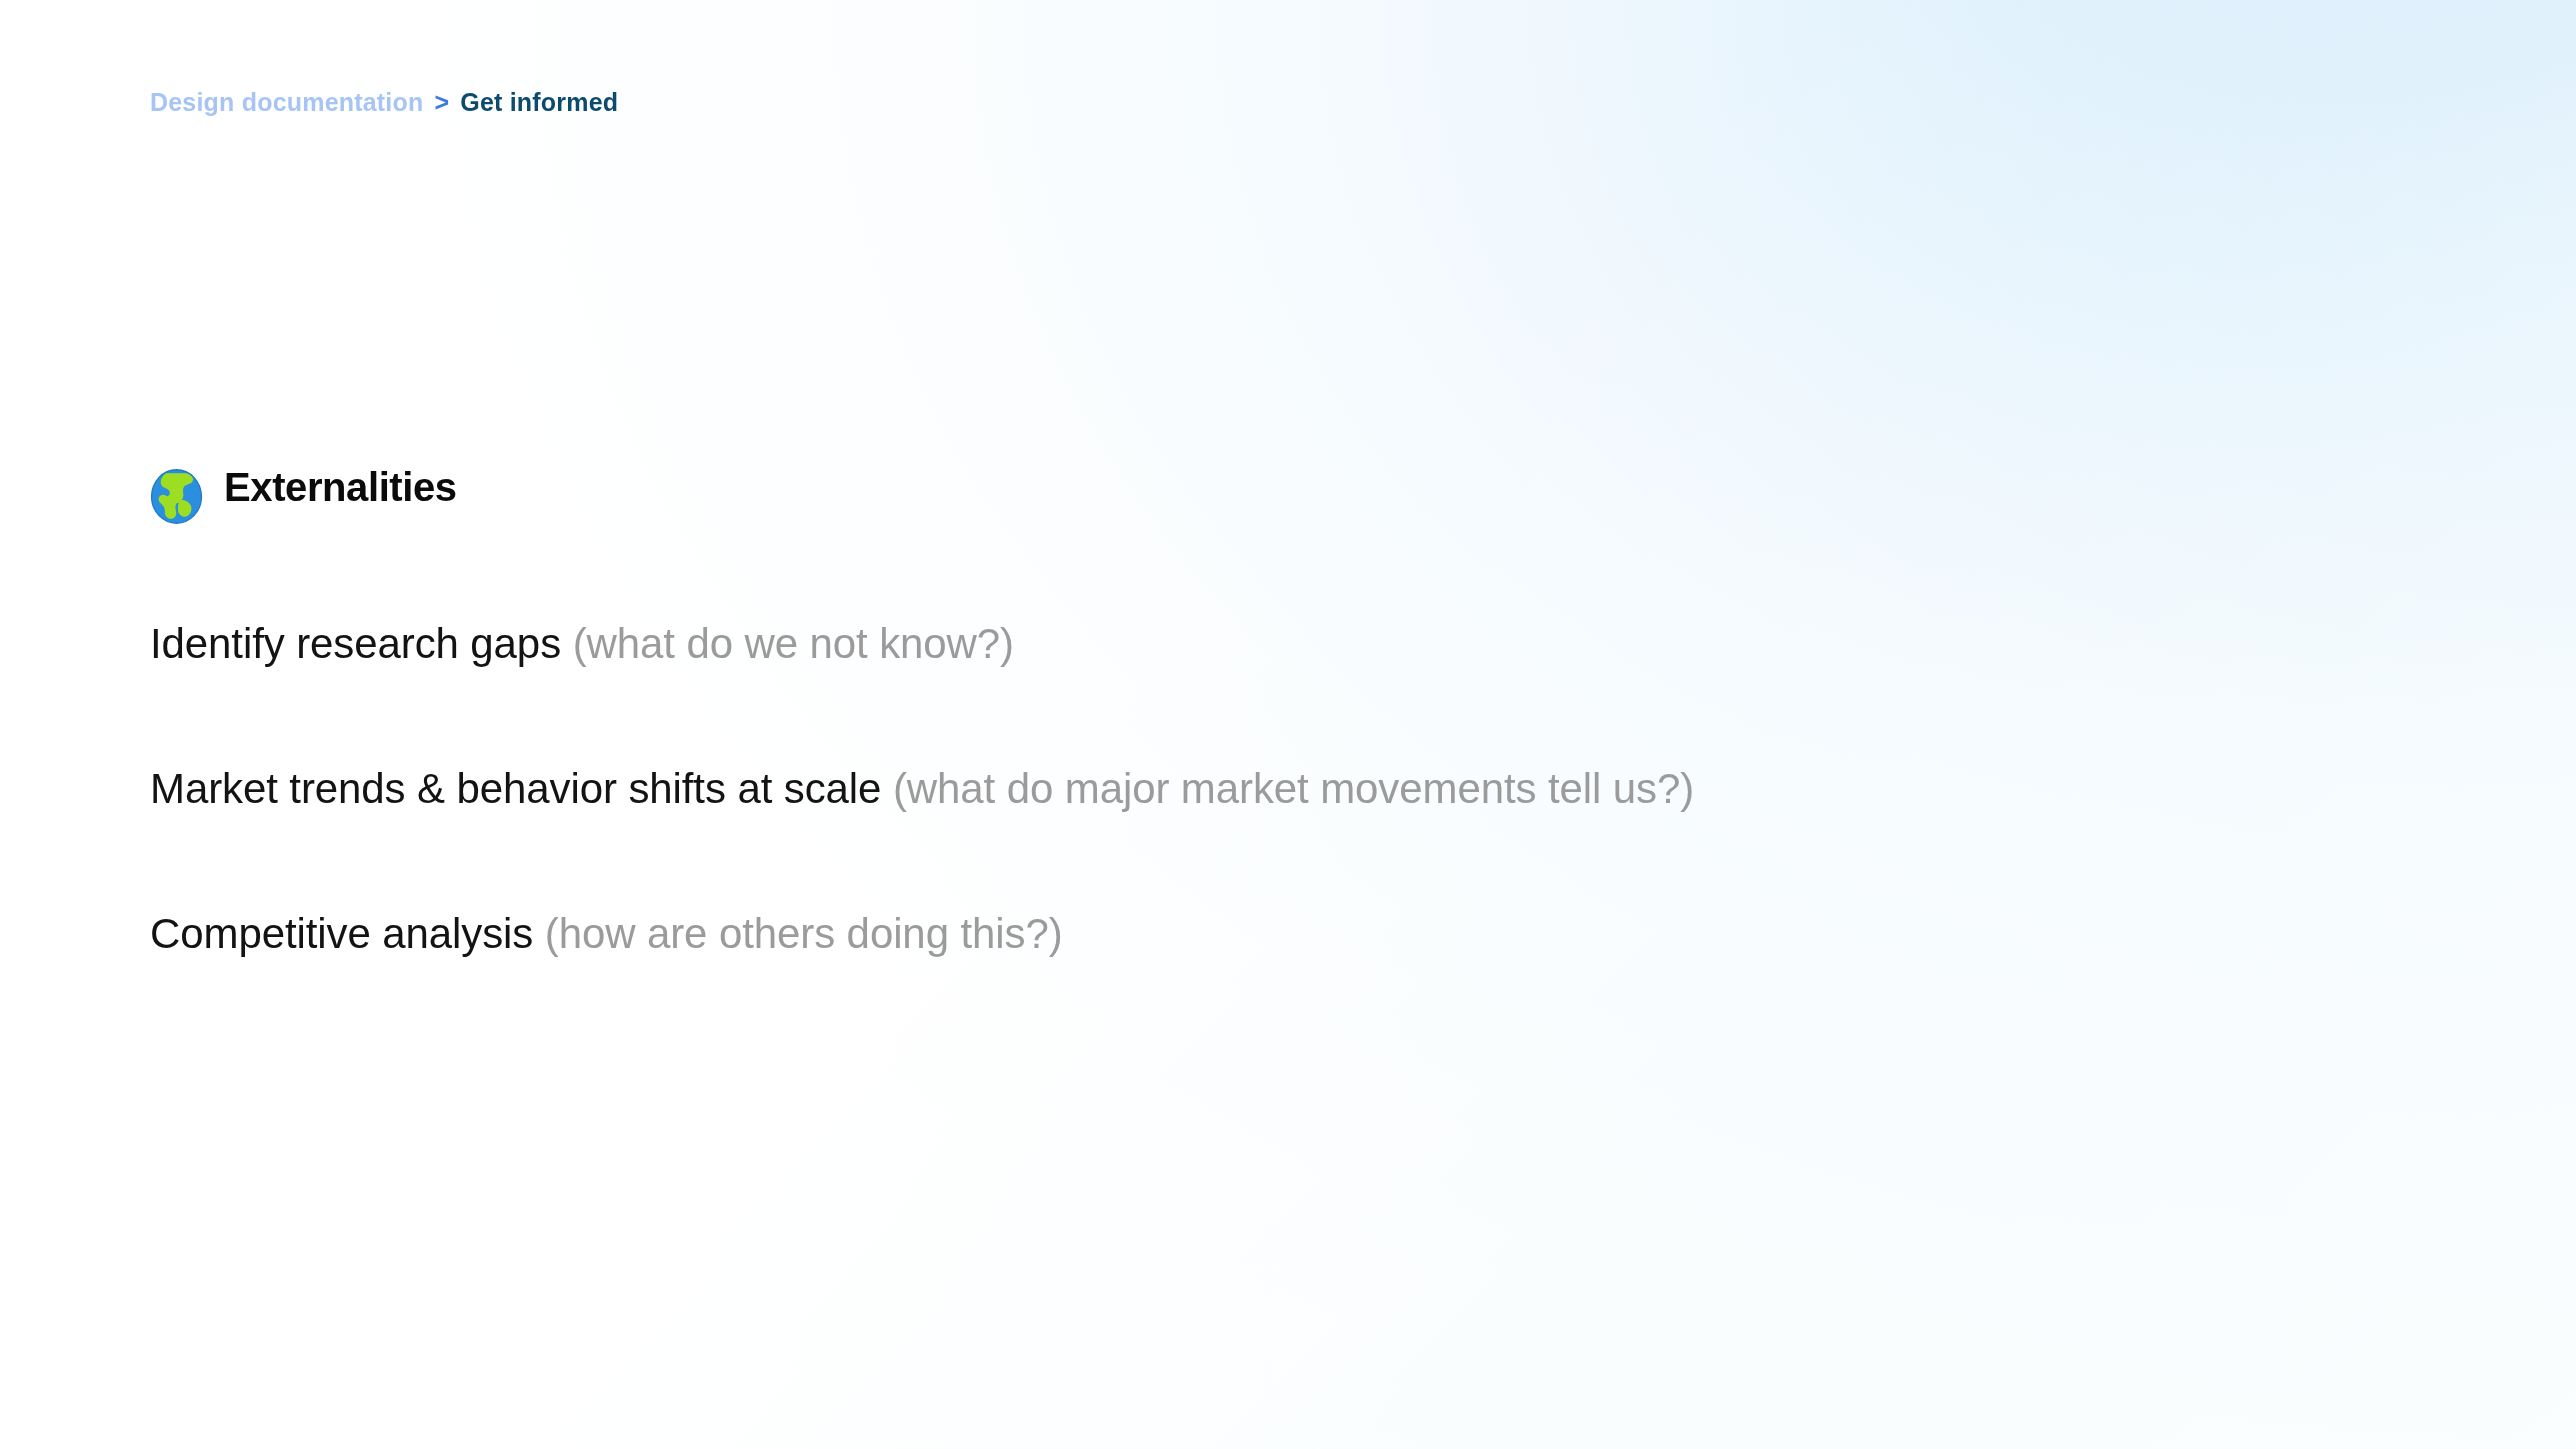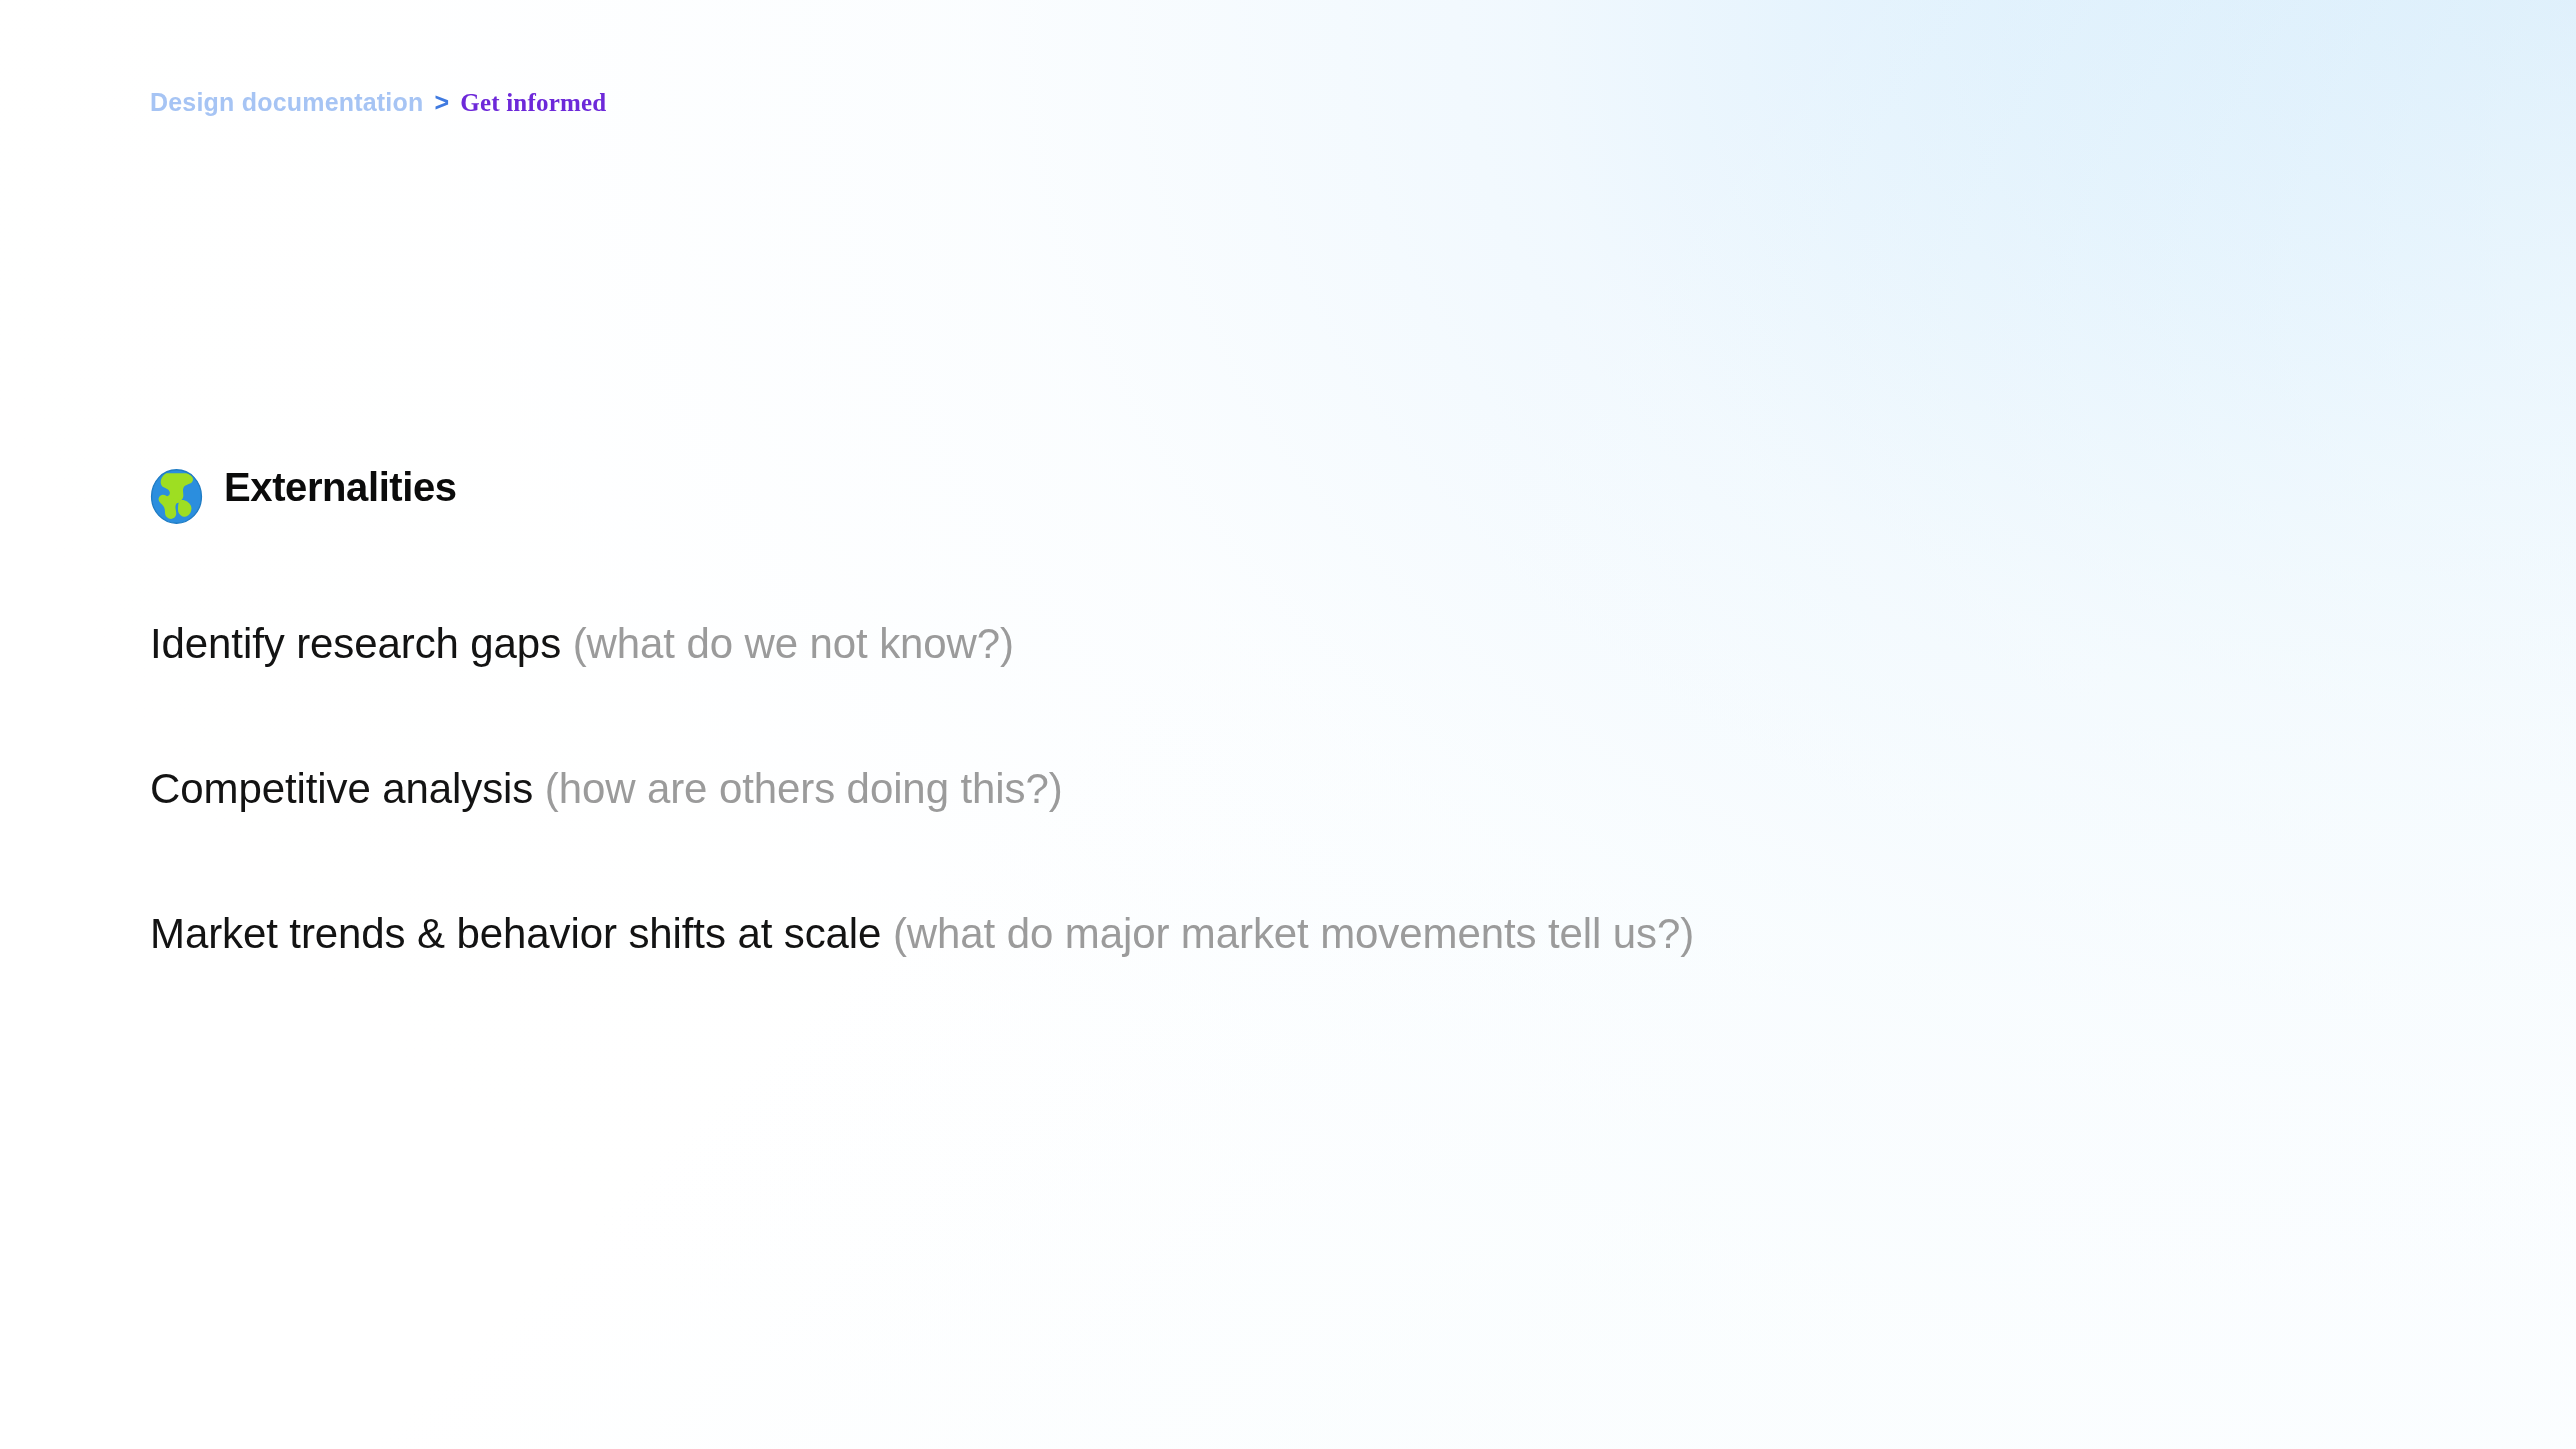--- a/index.html
+++ b/index.html
@@ -77,22 +77,21 @@
     color: #a6c4f4;
   }
 
   .crumb-sep {
     color: #3f7ae0;
     margin: 0 11px;
     font-weight: bold;
   }
 
   .crumb-current {
-    color: #6d28d9;
-    font-family: Liberation Serif, serif;
+    color: #0c4a6e;
   }
 
   
   .page-title {
     position: absolute;
     left: 148px;
     top: 440px;
     display: flex;
     align-items: flex-start;
     font-size: 40px;
@@ -175,26 +174,26 @@
     </h1>
 
     <div class="body-list">
 
       <p class="body-line">
         <span class="line-main">Identify research gaps</span>
         <span class="line-note">(what do we not know?)</span>
       </p>
 
       <p class="body-line">
-        <span class="line-main">Competitive analysis</span>
-        <span class="line-note">(how are others doing this?)</span>
+        <span class="line-main">Market trends &amp; behavior shifts at scale</span>
+        <span class="line-note">(what do major market movements tell us?)</span>
       </p>
 
       <p class="body-line">
-        <span class="line-main">Market trends &amp; behavior shifts at scale</span>
-        <span class="line-note">(what do major market movements tell us?)</span>
+        <span class="line-main">Competitive analysis</span>
+        <span class="line-note">(how are others doing this?)</span>
       </p>
 
     </div>
 
   </div>
 </div>
 
 
 </body></html>

